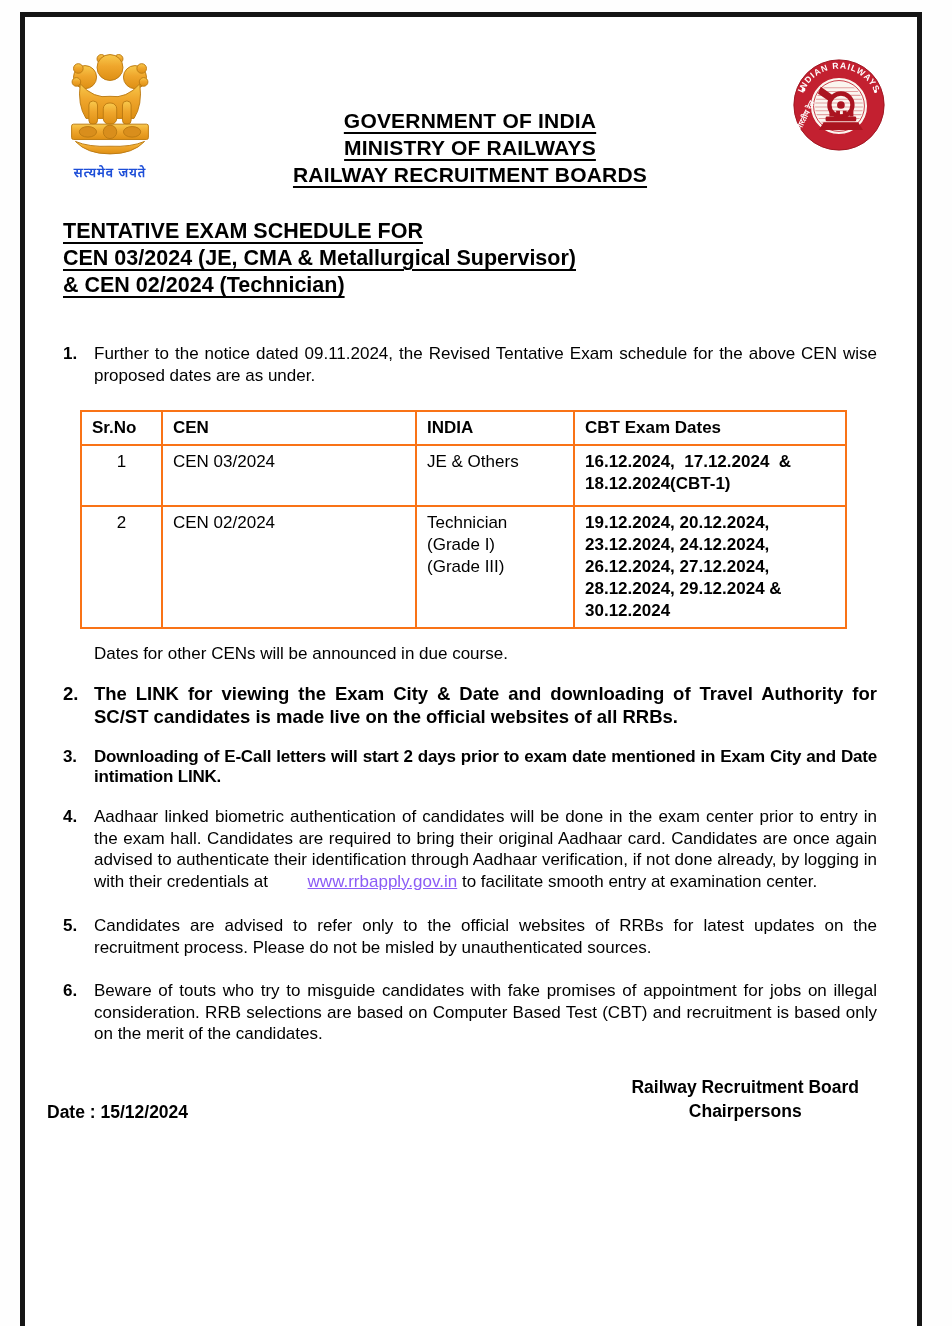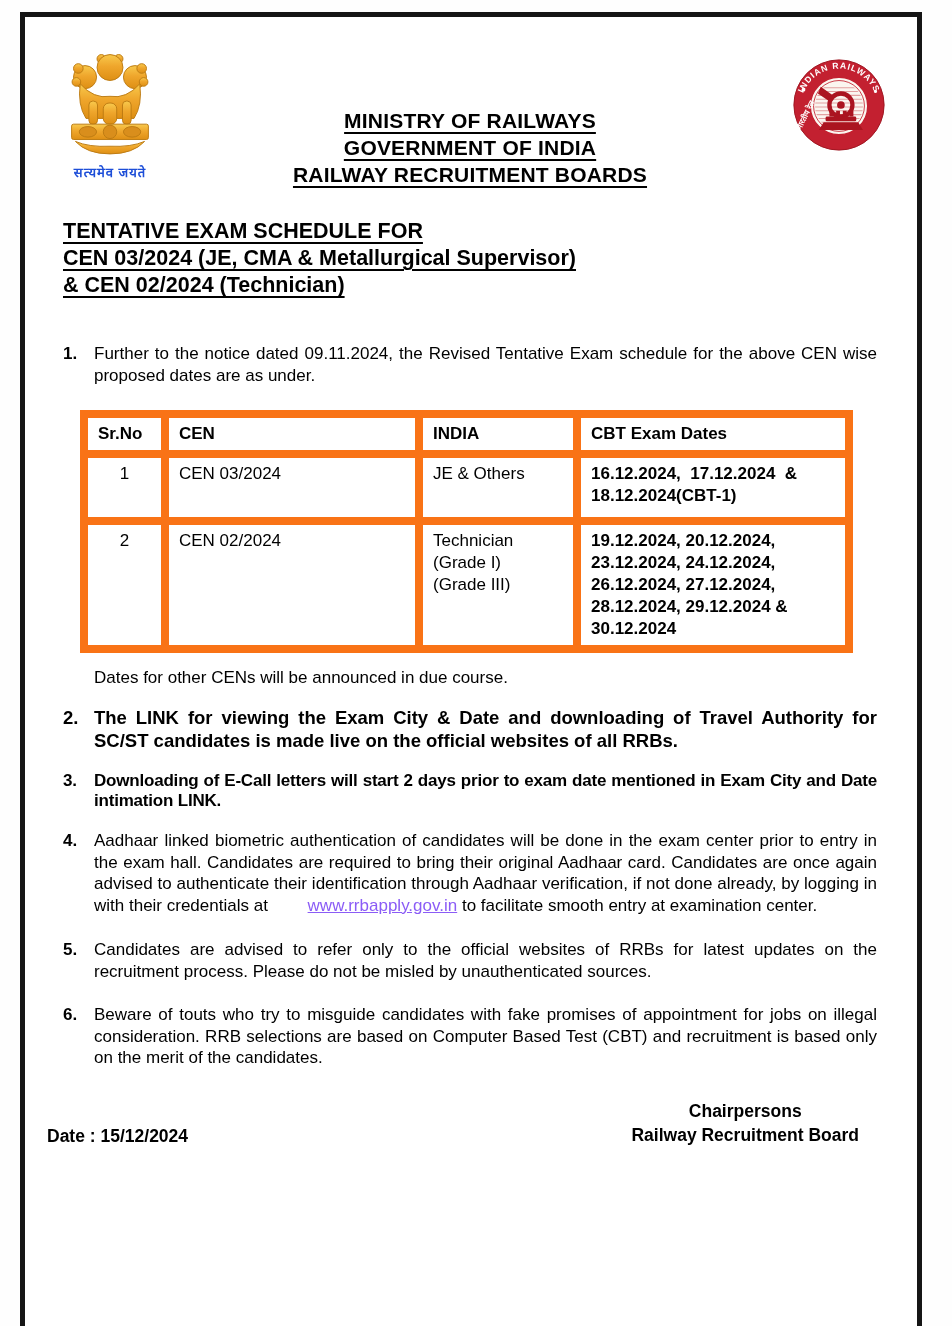--- a/index.html
+++ b/index.html
@@ -35,21 +35,21 @@
   .item-3 { margin-top:19px; }
   .item-3 .num, .item-3 .body { font-weight:bold; font-size:17px; line-height:20px; letter-spacing:-.2px; }
   .item-4 { margin-top:19px; }
   .item-5 { margin-top:23px; }
   .item-6 { margin-top:22px; }
   .link { color:#8b5cf6; text-decoration:underline; cursor:pointer;margin-left:35px; }
 
   
   table.sched { border-collapse:collapse; table-layout:fixed; width:765px; margin:24px 0 0 17px; }
   table.sched th, table.sched td {
-    border:8px solid #f97316; vertical-align:top; padding:5px 10px; font-size:17px; line-height:22px;
+    border:2px solid #f97316; vertical-align:top; padding:5px 10px; font-size:17px; line-height:22px;
   }
   table.sched th { text-align:left; font-weight:bold; }
   .c-center { text-align:center; }
   td.dates { font-weight:bold; white-space:pre-wrap;margin-top:19px; }
   td.post  { white-space:pre-line; }
   tr.r1 td { padding-bottom:10px; }
 
   .note { margin:14px 0 0 31px; font-size:17px; line-height:21px; }
 
   
@@ -142,22 +142,22 @@
         <text font-family="Liberation Sans, sans-serif" font-size="9" font-weight="bold" fill="#ffffff" letter-spacing="1.1">
           <textPath href="#topArc" startOffset="50%" text-anchor="middle">INDIAN RAILWAYS</textPath>
         </text>
         <text font-family="Liberation Sans, sans-serif" font-size="8" font-weight="bold" fill="#ffffff" transform="translate(10,77) rotate(-64)">भारतीय रेल</text>
       </svg>
     </div>
 
     <div class="content">
 
       <div class="org-block">
+        <div><span class="u">GOVERNMENT OF INDIA</span></div>
         <div><span class="u">MINISTRY OF RAILWAYS</span></div>
-        <div><span class="u">GOVERNMENT OF INDIA</span></div>
         <div><span class="u">RAILWAY RECRUITMENT BOARDS</span></div>
       </div>
 
       <div class="title-block">
         <div><span class="u">TENTATIVE EXAM SCHEDULE FOR</span></div>
         <div><span class="u">CEN 03/2024 (JE, CMA &amp; Metallurgical Supervisor)</span></div>
         <div><span class="u">&amp; CEN 02/2024 (Technician)</span></div>
       </div>
 
       <div class="item item-1">
@@ -226,19 +226,19 @@
       </div>
 
       <div class="item item-6">
         <span class="num">6.</span>
         <div class="body">Beware of touts who try to misguide candidates with fake promises of appointment for jobs on illegal consideration. RRB selections are based on Computer Based Test (CBT) and recruitment is based only on the merit of the candidates.</div>
       </div>
 
       <div class="footer">
         <div class="date">Date : 15/12/2024</div>
         <div class="sign">
+          <div>Railway Recruitment Board</div>
           <div>Chairpersons</div>
-          <div>Railway Recruitment Board</div>
         </div>
       </div>
     </div>
   </div>
 </div>
 
 </body></html>

